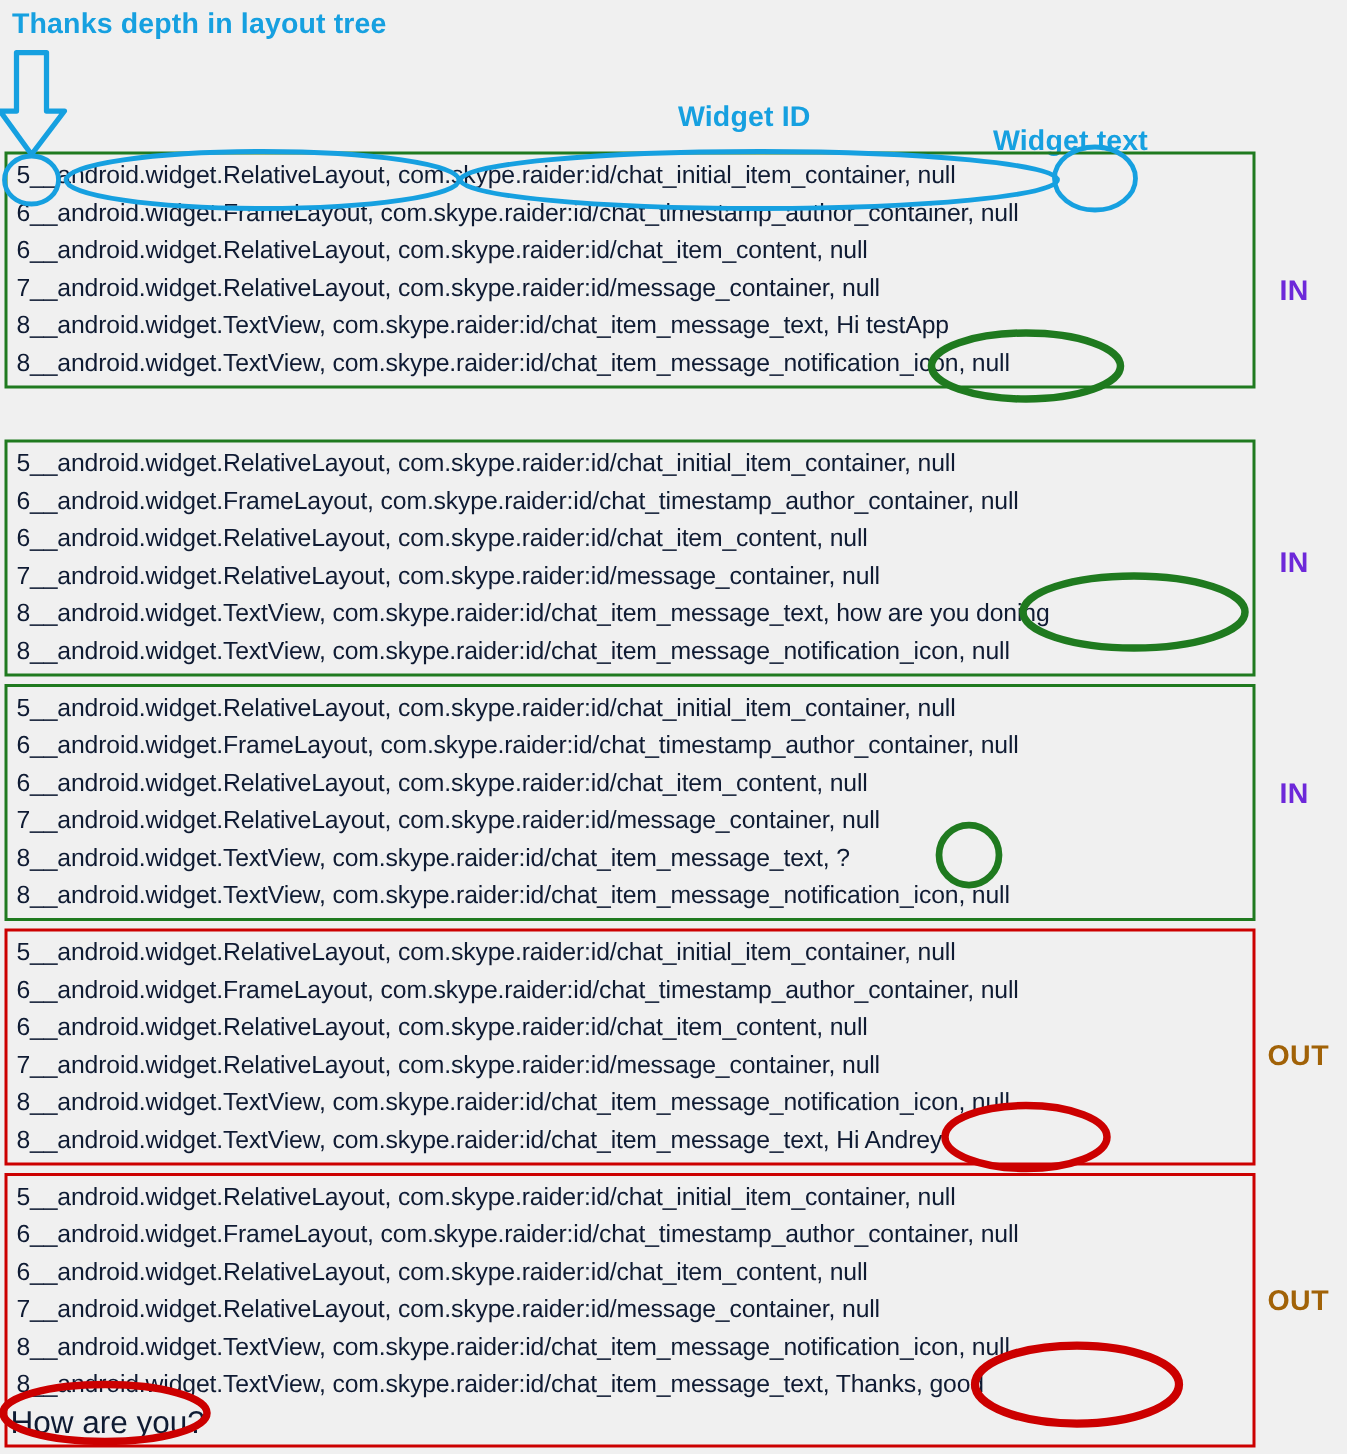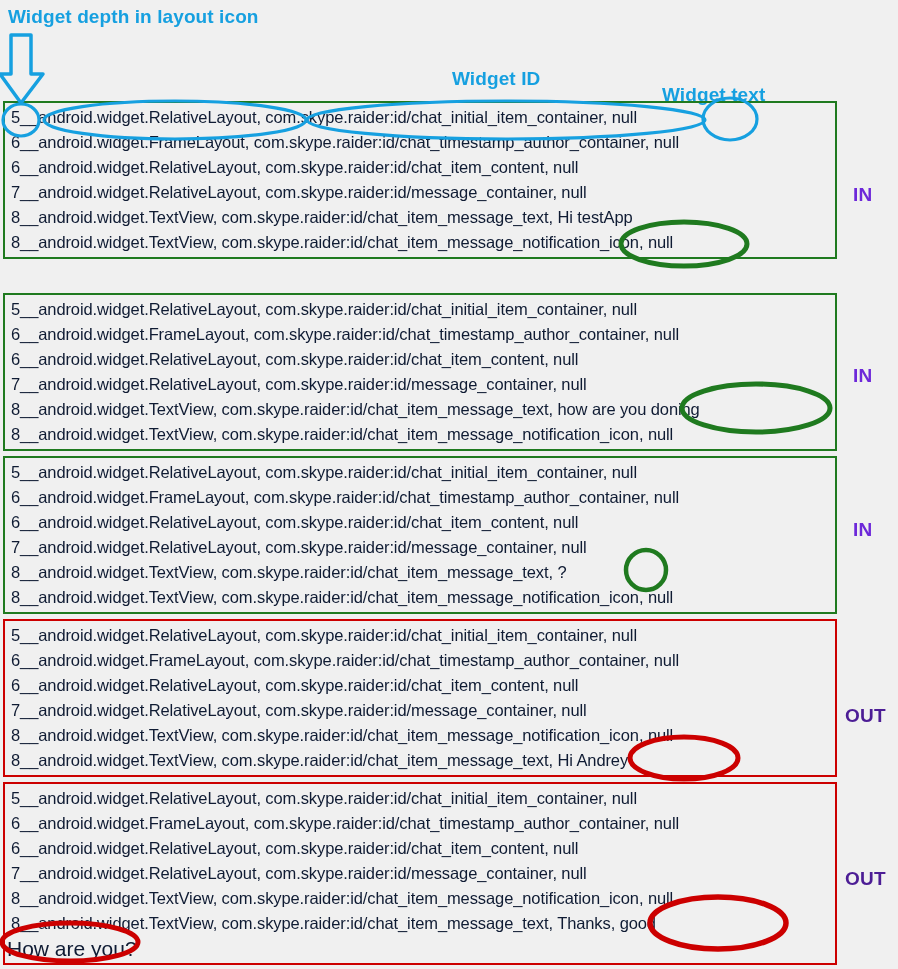--- a/index.html
+++ b/index.html
@@ -58,35 +58,35 @@
   }
 
   
   .verdict{
     position:absolute;
     font-weight:bold;
     font-size:19px;
     letter-spacing:0.3px;
   }
   .verdict.in {color:#6d28d9;}
-  .verdict.out{color:#4c1d95;margin-top:11px;}
+  .verdict.out{color:#a16207;}
 
   
   #overlay{
     position:absolute;left:0;top:0;
     width:898px;height:969px;
     pointer-events:none;
   }
 </style>
 </head>
 <body>
 
 <div id="root">
 
-  <div class="anno-head" id="hdr-depth">Widget depth in layout icon</div>
+  <div class="anno-head" id="hdr-depth">Thanks depth in layout tree</div>
   <div class="anno-head" id="hdr-id">Widget ID</div>
   <div class="anno-head" id="hdr-text">Widget text</div>
 
   <div class="block in" id="block-0" style="top:101px;">
       <div class="lines">
         <div class="line">5__android.widget.RelativeLayout, com.skype.raider:id/chat_initial_item_container, null</div>
         <div class="line">6__android.widget.FrameLayout, com.skype.raider:id/chat_timestamp_author_container, null</div>
         <div class="line">6__android.widget.RelativeLayout, com.skype.raider:id/chat_item_content, null</div>
         <div class="line">7__android.widget.RelativeLayout, com.skype.raider:id/message_container, null</div>
         <div class="line">8__android.widget.TextView, com.skype.raider:id/chat_item_message_text, Hi testApp</div>

